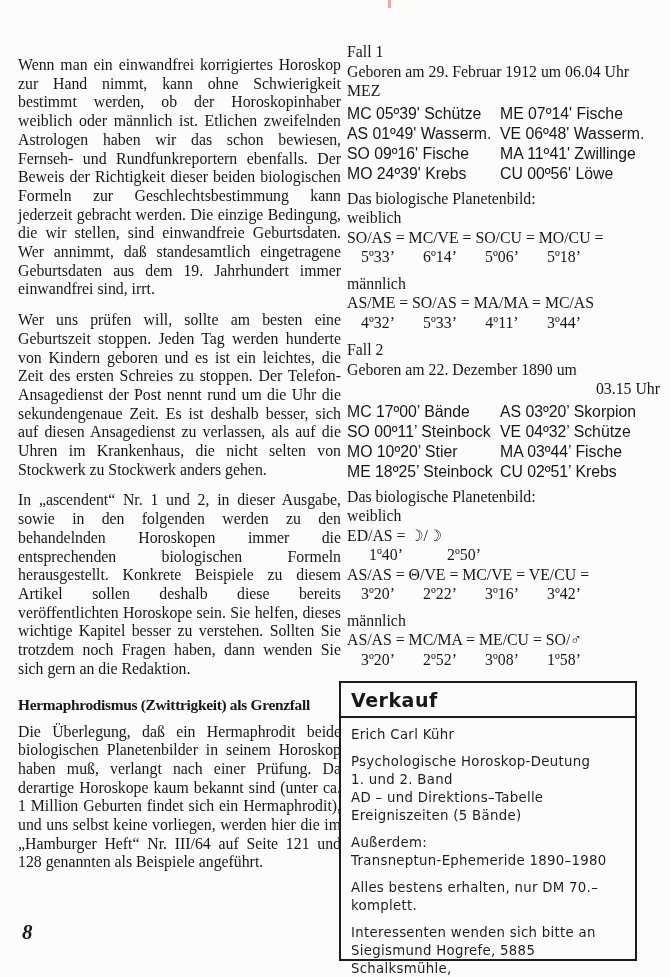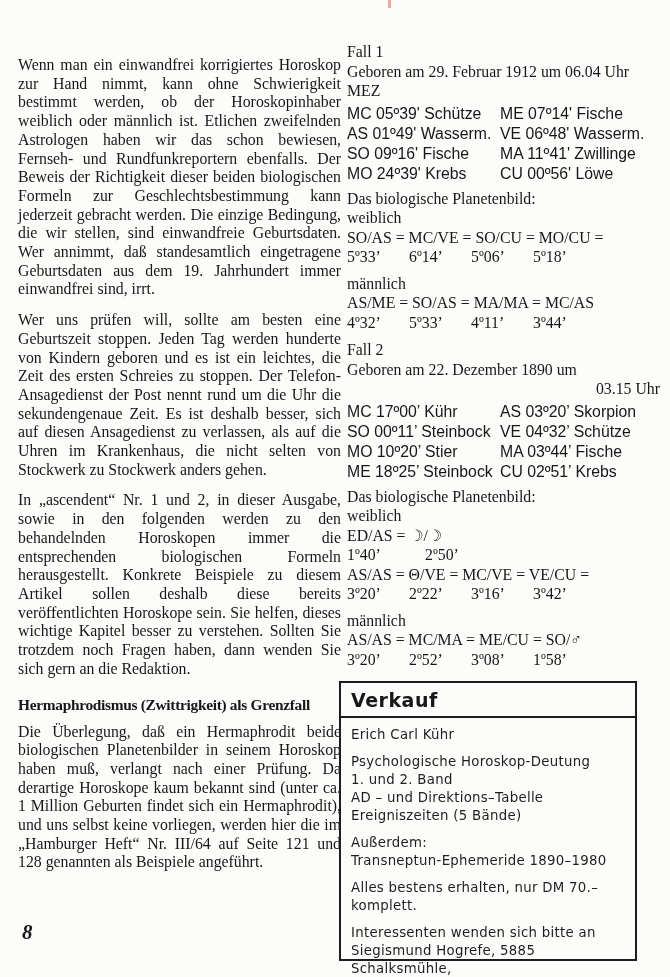--- a/index.html
+++ b/index.html
@@ -31,21 +31,21 @@
   .line{white-space:nowrap;}
   .fall-title{line-height:19.5px;}
   .uhr-right{text-align:right;}
   table.positions{border-collapse:collapse;margin:3px 0 0 0;width:100%;}
   table.positions td{
     padding:0;font-size:15.8px;line-height:20px;white-space:nowrap;
     font-family:Liberation Sans, sans-serif;
   }
   table.positions td:first-child{width:153px;} .mt5{margin-top:5px;} .mt7{margin-top:7px;} .mt8{margin-top:8px;}
   .formula, .vals{font-family:"Liberation Serif","DejaVu Sans",serif;}
-  .vals span{display:inline-block;width:62px;}
+  .vals span{display:inline-block;width:62px;text-align:center;}
   .vals.wide span{display:inline-block;width:78px;}
   
   .verkauf-box{
     position:absolute;left:339px;top:681px;width:294px;height:276px;
     border:2px solid #1d1d1d;background:#fcfcfa;
     font-family:"DejaVu Sans","Liberation Sans",sans-serif;
   }
   .verkauf-title{
     font-size:19px;font-weight:bold;letter-spacing:0.5px;
     padding:6px 10px 5px 10px;border-bottom:2px solid #1d1d1d;
@@ -117,21 +117,21 @@
     </div>
 
     <div>
       <div class="fall-title mt8">Fall 2</div>
       <div class="line">Geboren am 22. Dezember 1890 um</div>
       <div class="uhr-right">03.15 Uhr</div>
 
       <table class="positions">
         <tbody>
             <tr>
-          <td>MC 17º00’ Kühr</td>
+          <td>MC 17º00’ Bände</td>
           <td>AS 03º20’ Skorpion</td>
         </tr>
         <tr>
           <td>SO 00º11’ Steinbock</td>
           <td>VE 04º32’ Schütze</td>
         </tr>
         <tr>
           <td>MO 10º20’ Stier</td>
           <td>MA 03º44’ Fische</td>
         </tr>

